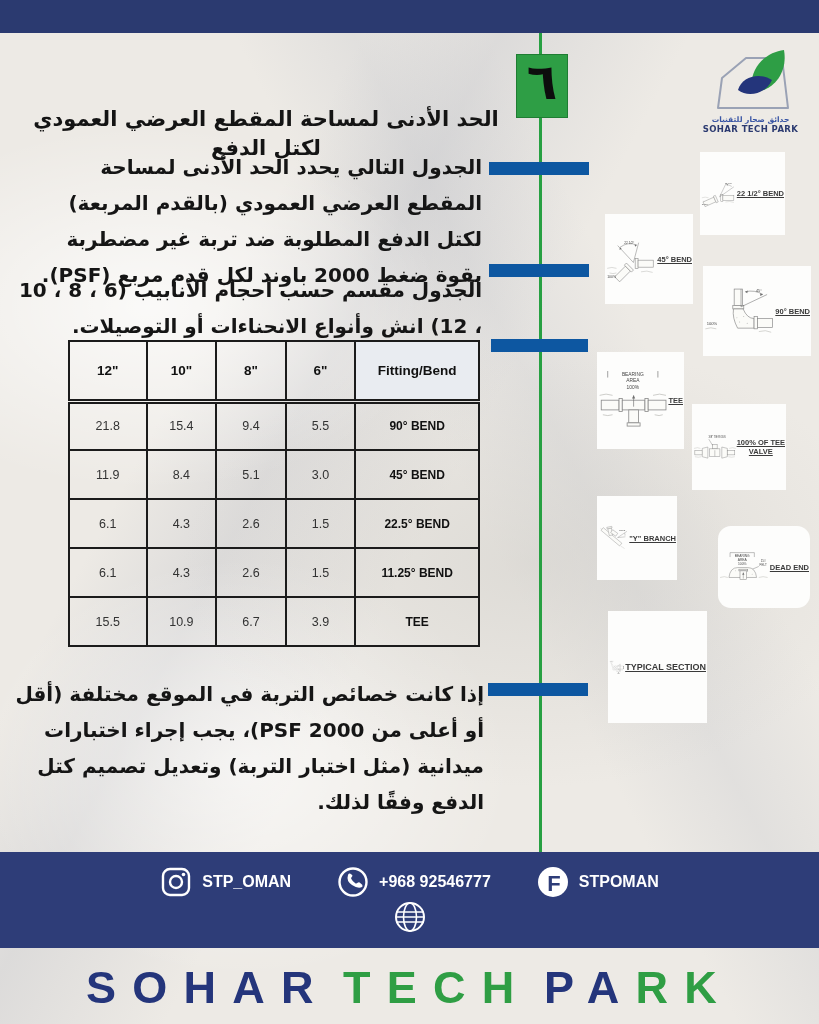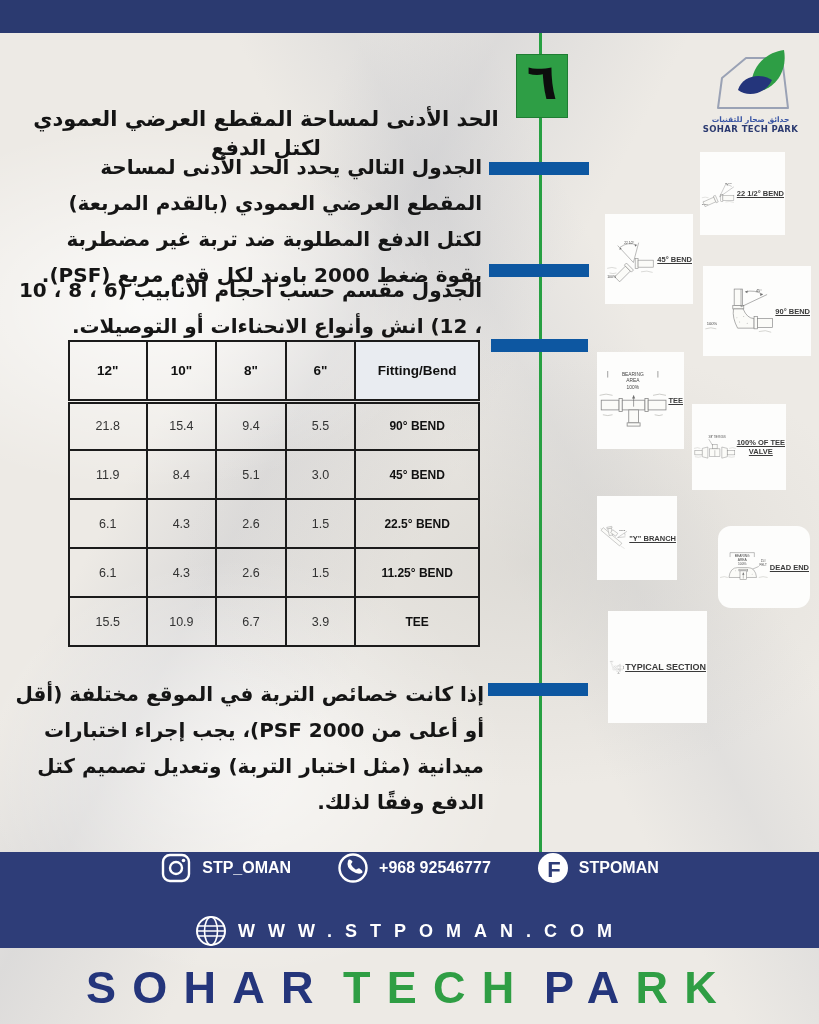--- a/index.html
+++ b/index.html
@@ -63,21 +63,21 @@
   .diagram svg { flex:1 1 auto; }
   .pipe { fill:#fbfbf8; stroke:#8a8a8a; stroke-width:1; }
   .dim { stroke:#6f6f6f; stroke-width:.8; fill:none; }
   .gnd { stroke:#b3b3ae; stroke-width:.8; fill:none; }
   .arr { fill:#6f6f6f; }
   svg text { font-family:"Liberation Sans", sans-serif; fill:#454545; }
   .t5 { font-size:5.5px; } .t6 { font-size:6px; }
 
   
   .footer { position:absolute; left:0; top:852px; width:819px; height:96px; background:#2e3d78;
-    display:flex; flex-direction:column; align-items:center; justify-content:space-between; gap:2px; }
+    display:flex; flex-direction:column; align-items:center; justify-content:center; gap:2px; }
   .social-row { display:flex; align-items:center; gap:46px; }
   .social-item { display:flex; align-items:center; gap:10px; color:#fff;
     font-family:"Liberation Sans", sans-serif; font-weight:bold; font-size:16px; }
   .web-row { display:flex; align-items:center; gap:10px; color:#fff; }
   .web-row .site { font-family:"Liberation Sans", sans-serif; font-weight:bold; font-size:18px;
     letter-spacing:13px; color:#fff; }
 
   .brand { position:absolute; left:0; top:962px; width:819px; text-align:center;
     font-family:"Liberation Sans", sans-serif; font-weight:bold; font-size:45px; letter-spacing:.36em;
     white-space:nowrap; }
@@ -351,21 +351,20 @@
         </svg>
         <span>STPOMAN</span>
       </div>
     </div>
     <div class="web-row">
       <svg width="34" height="34" viewBox="0 0 34 34">
         <circle cx="17" cy="17" r="14" fill="none" stroke="#fff" stroke-width="2"></circle>
         <ellipse cx="17" cy="17" rx="6.5" ry="14" fill="none" stroke="#fff" stroke-width="1.6"></ellipse>
         <path d="M3.5 12 L30.5 12 M3.5 22 L30.5 22 M3 17 L31 17" stroke="#fff" stroke-width="1.6" fill="none"></path>
       </svg>
-      <span class="site">WWW.STPOMAN.COM</span>
     </div>
   </div>
 
   <div class="brand">
     <span class="navy">SOHAR</span><span class="green word">TECH</span><span class="navy word">PA</span><span class="green">RK</span>
   </div>
 
 </div>
 
 </body></html>

